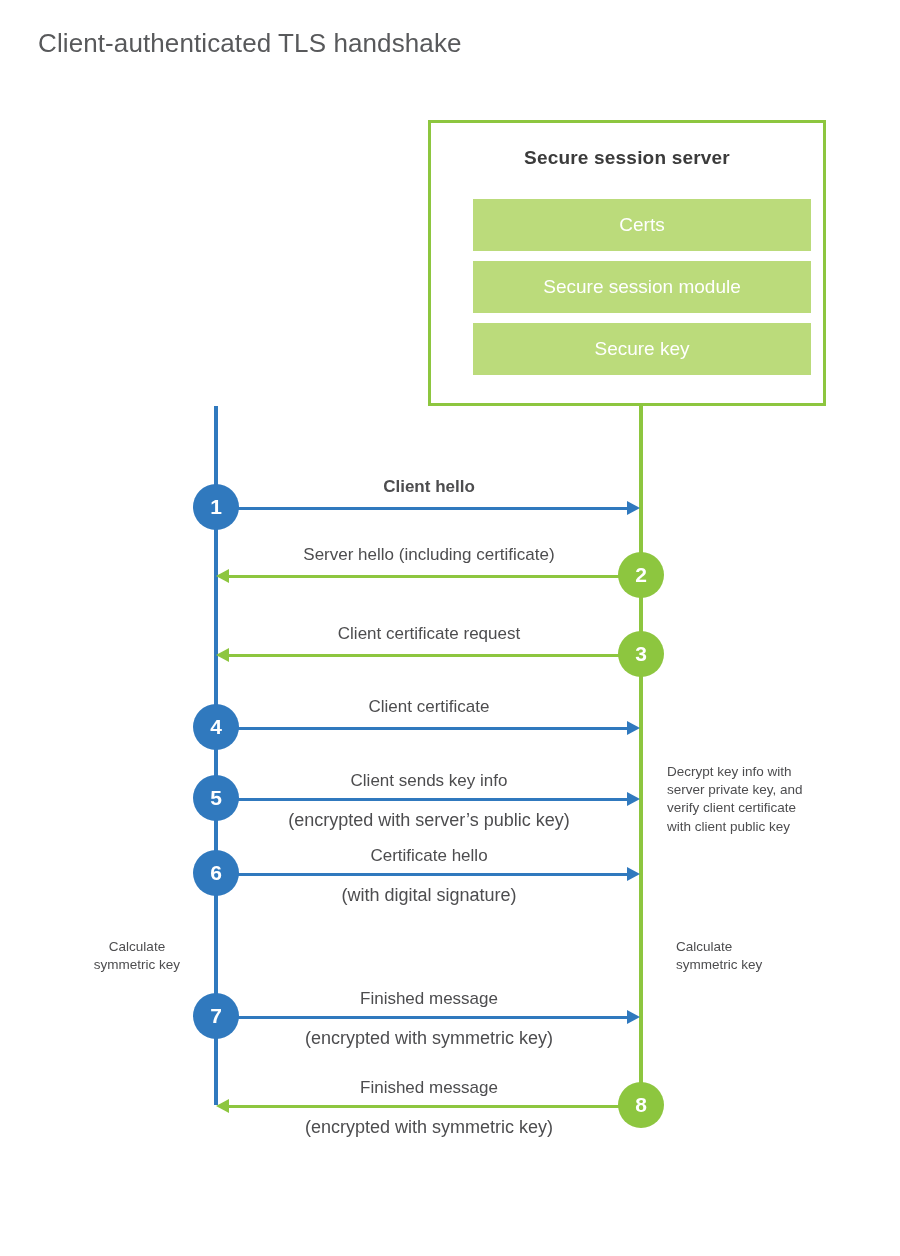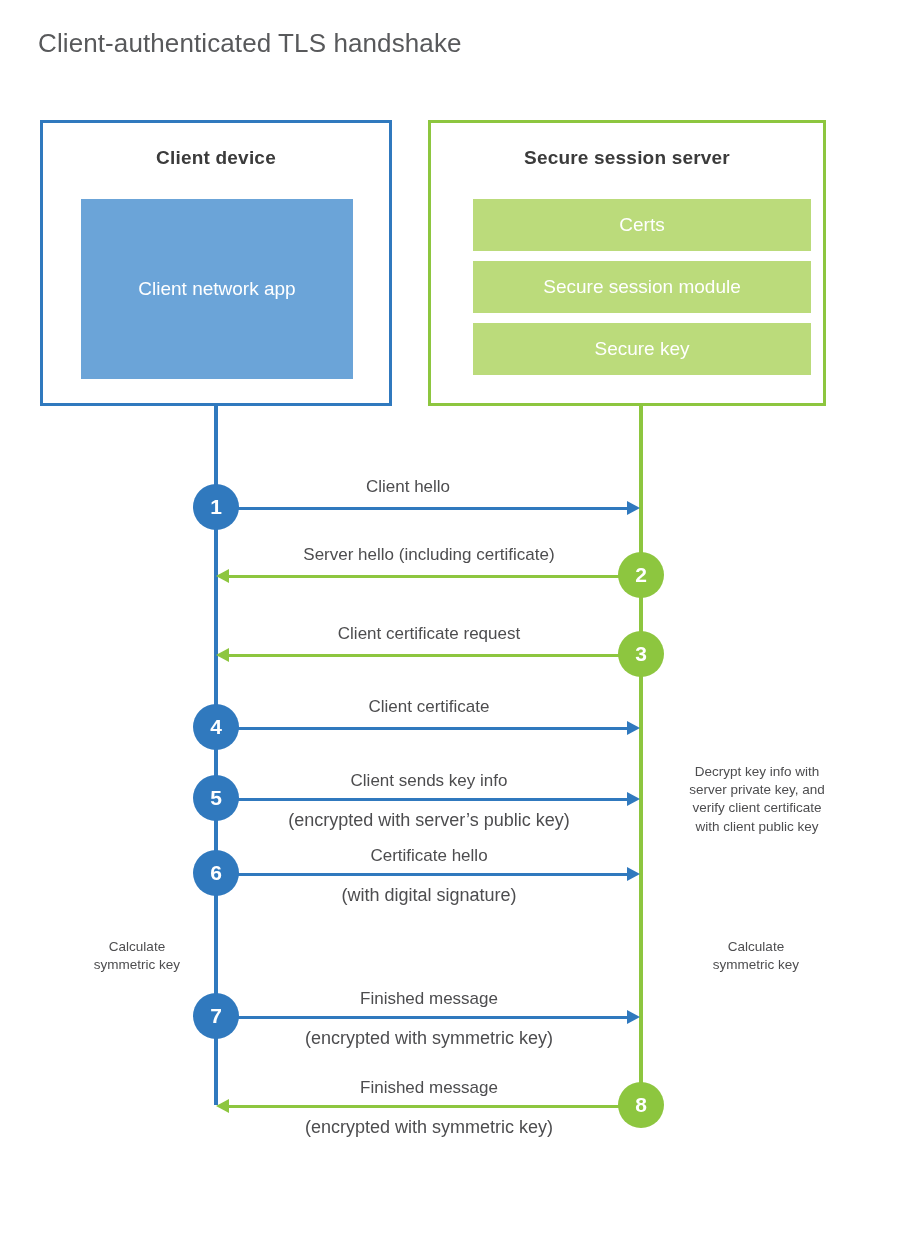--- a/index.html
+++ b/index.html
@@ -186,51 +186,47 @@
     font-size: 13.5px;
     line-height: 1.35;
     color: #4d4d4f;
     white-space: pre-line;
   }
   .side-note.left-note {
     text-align: center;
     transform: translateX(-50%);
   }
   .side-note.right-note {
-    text-align: center;
+    text-align: left;
   }
 </style>
 </head>
 <body>
 
 <div id="diagram-root">
 
   <div class="page-title">Client-authenticated TLS handshake</div>
 
-  <div class="actor-box client">
-    <div class="actor-title">Client device</div>
-    <div class="client-app">Client network app</div>
-  </div>
 
   <div class="actor-box server">
     <div class="actor-title">Secure session server</div>
     <div class="server-blocks">
       <div class="server-block">Certs</div>
       <div class="server-block">Secure session module</div>
       <div class="server-block">Secure key</div>
     </div>
   </div>
 
   <div class="lifeline client"></div>
   <div class="lifeline server"></div>
 
   <div class="msg" style="top:507px">
     <div class="msg-line blue" style="left:216px; width:411px;"></div>
     <div class="arrow-head right blue" style="left:627px;"></div>
-    <div class="msg-label" style="left:408px; top:-30px;">Client hello</div>
+    <div class="msg-label" style="left:429px; top:-30px;font-weight:bold;">Client hello</div>
   </div>
   <div class="step-badge blue" style="left:193px; top:484px;">1</div>
 
   <div class="msg" style="top:575px">
     <div class="msg-line green" style="left:229px; width:412px;"></div>
     <div class="arrow-head left green" style="left:216px;"></div>
     <div class="msg-label" style="left:429px; top:-30px;">Server hello (including certificate)</div>
   </div>
   <div class="step-badge green" style="left:618px; top:552px;">2</div>
 

